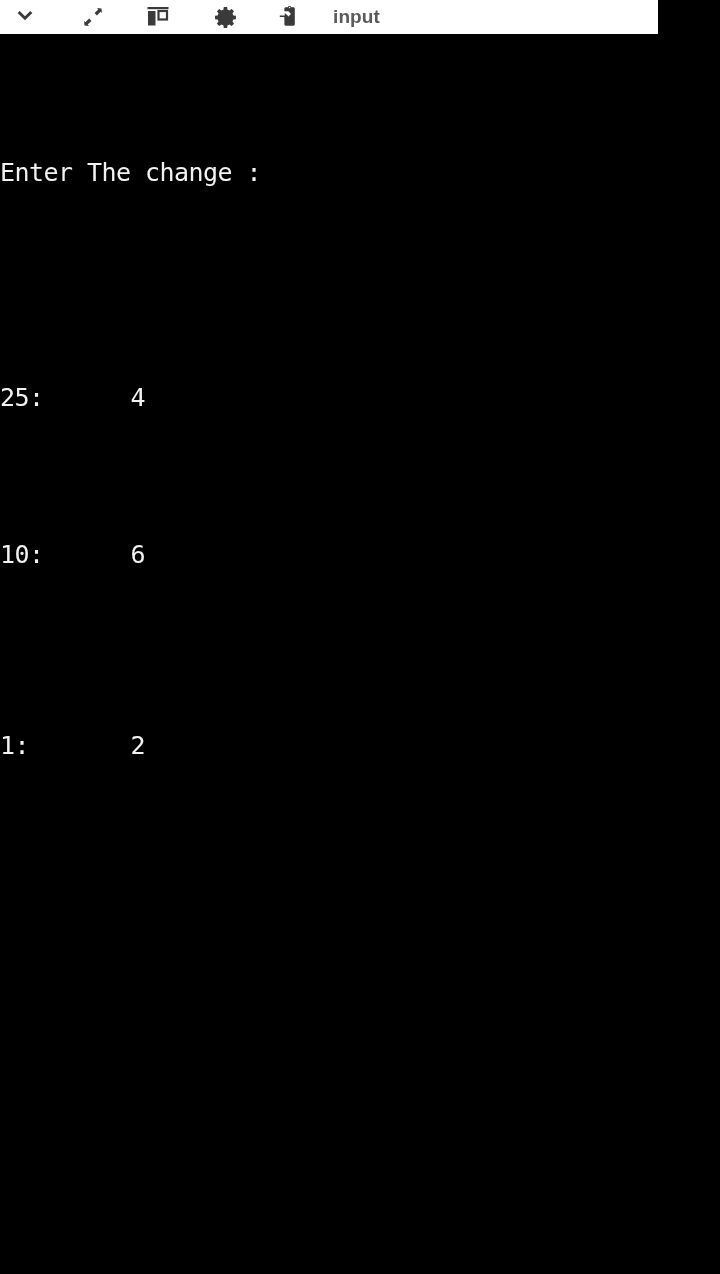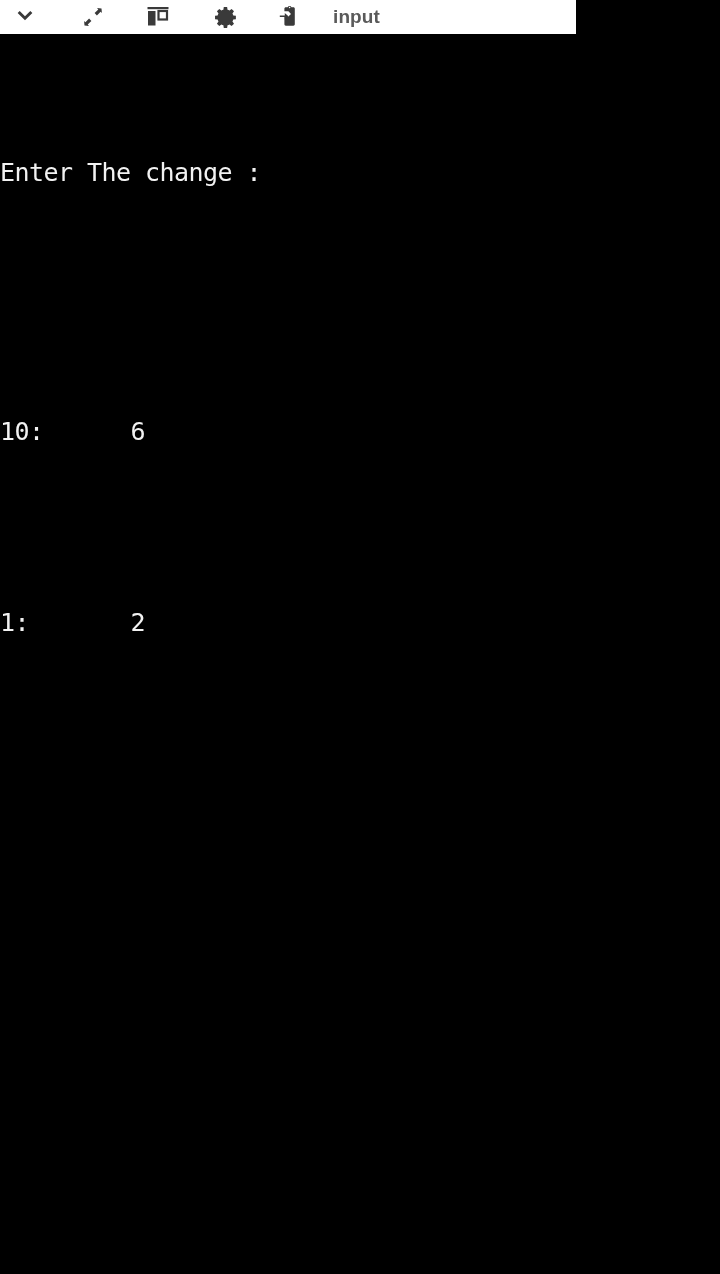--- a/index.html
+++ b/index.html
@@ -11,21 +11,21 @@
   body {
     width: 720px;
     height: 1274px;
     overflow: hidden;
     font-family: "Liberation Sans", sans-serif;
   }
 
   
   .toolbar {
     position: relative;
-    width: 576px;
+    width: 658px;
     height: 34px;
     background: #ffffff;
     display: flex;
     align-items: center;
     box-sizing: border-box;
   }
   .tb-btn {
     width: 50px;
     height: 34px;
     display: flex;
@@ -153,20 +153,21 @@
   <span class="tb-label">input</span>
 </div>
 
 <div class="console">
   <div class="console-lines">
 
     <span class="line out-white">Enter The change :</span>
 
 
 
+    <span class="line out-white">25:      4</span>
 
     <span class="line out-white">10:      6</span>
 
 
     <span class="line out-white">1:       2</span>
 
     <span class="line blank"> </span>
     <span class="line blank"> </span>
 
     

